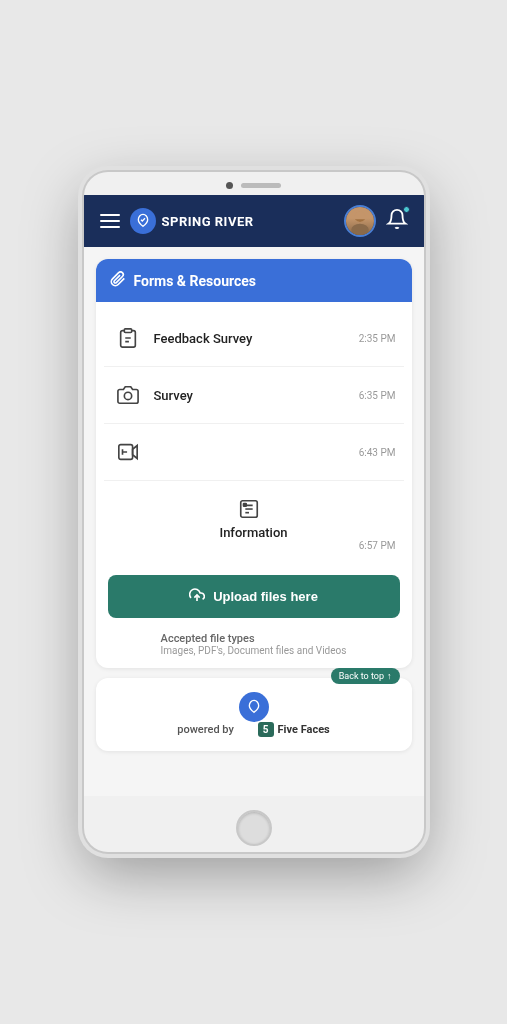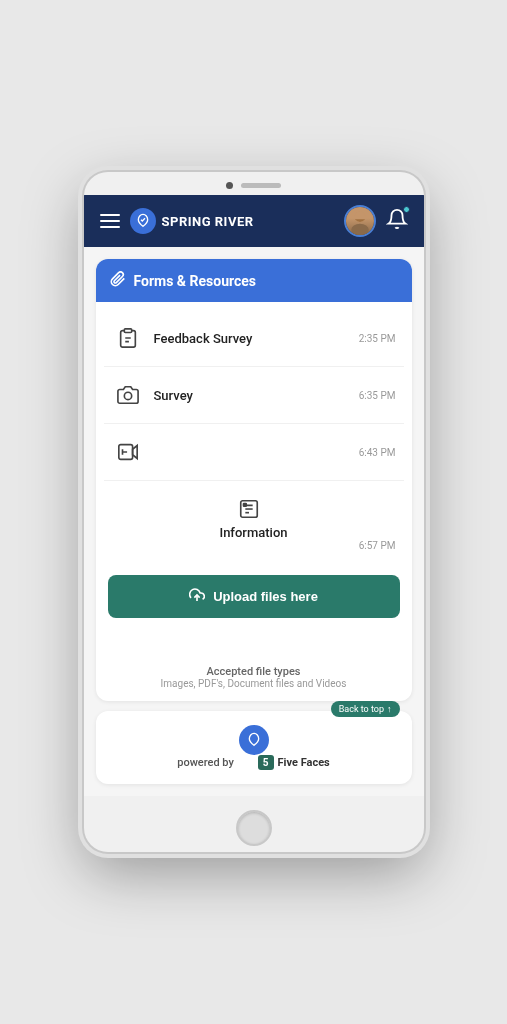--- a/index.html
+++ b/index.html
@@ -261,21 +261,21 @@
       font-size: 10px;
       color: #999;
       margin-left: auto;
     }
 
     .upload-section {
       padding: 12px;
       display: flex;
       flex-direction: column;
       align-items: center;
-      gap: 6px;
+      gap: 14px;
     }
 
     .upload-button {
       width: 100%;
       background: #2a7a6a;
       color: white;
       border: none;
       border-radius: 8px;
       padding: 12px;
       font-size: 13px;
@@ -285,22 +285,21 @@
       align-items: center;
       justify-content: center;
       gap: 8px;
     }
 
     .upload-icon {
       font-size: 15px;
     }
 
     .accepted-types {
-      text-align: center;
-      margin-top: 41px;
+      text-align: left;
     }
 
     .accepted-types-title {
       font-size: 11px;
       color: #666;
       font-weight: 500;
     }
 
     .accepted-types-detail {
       font-size: 10px;

